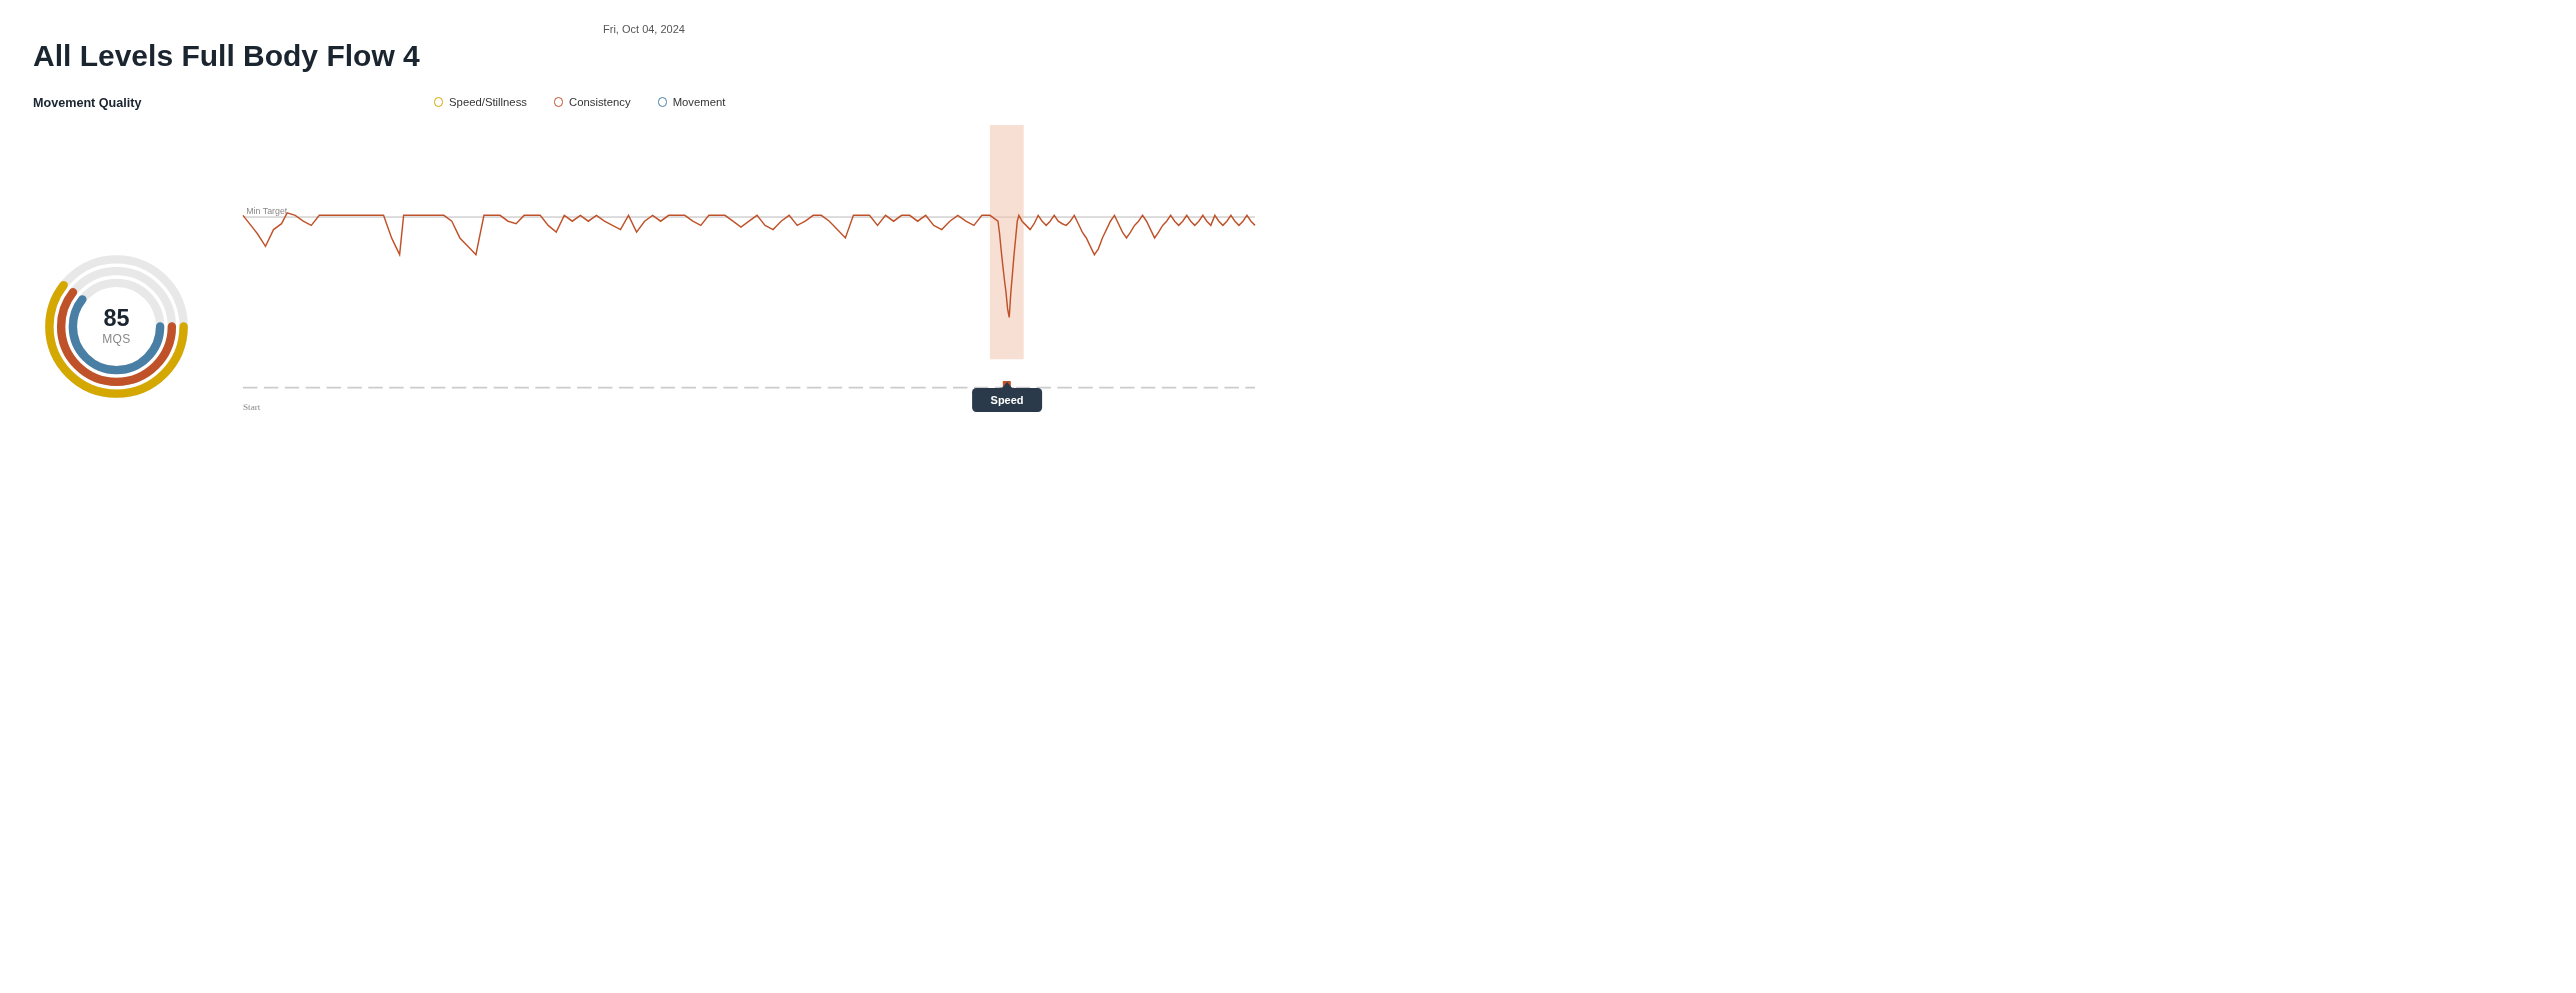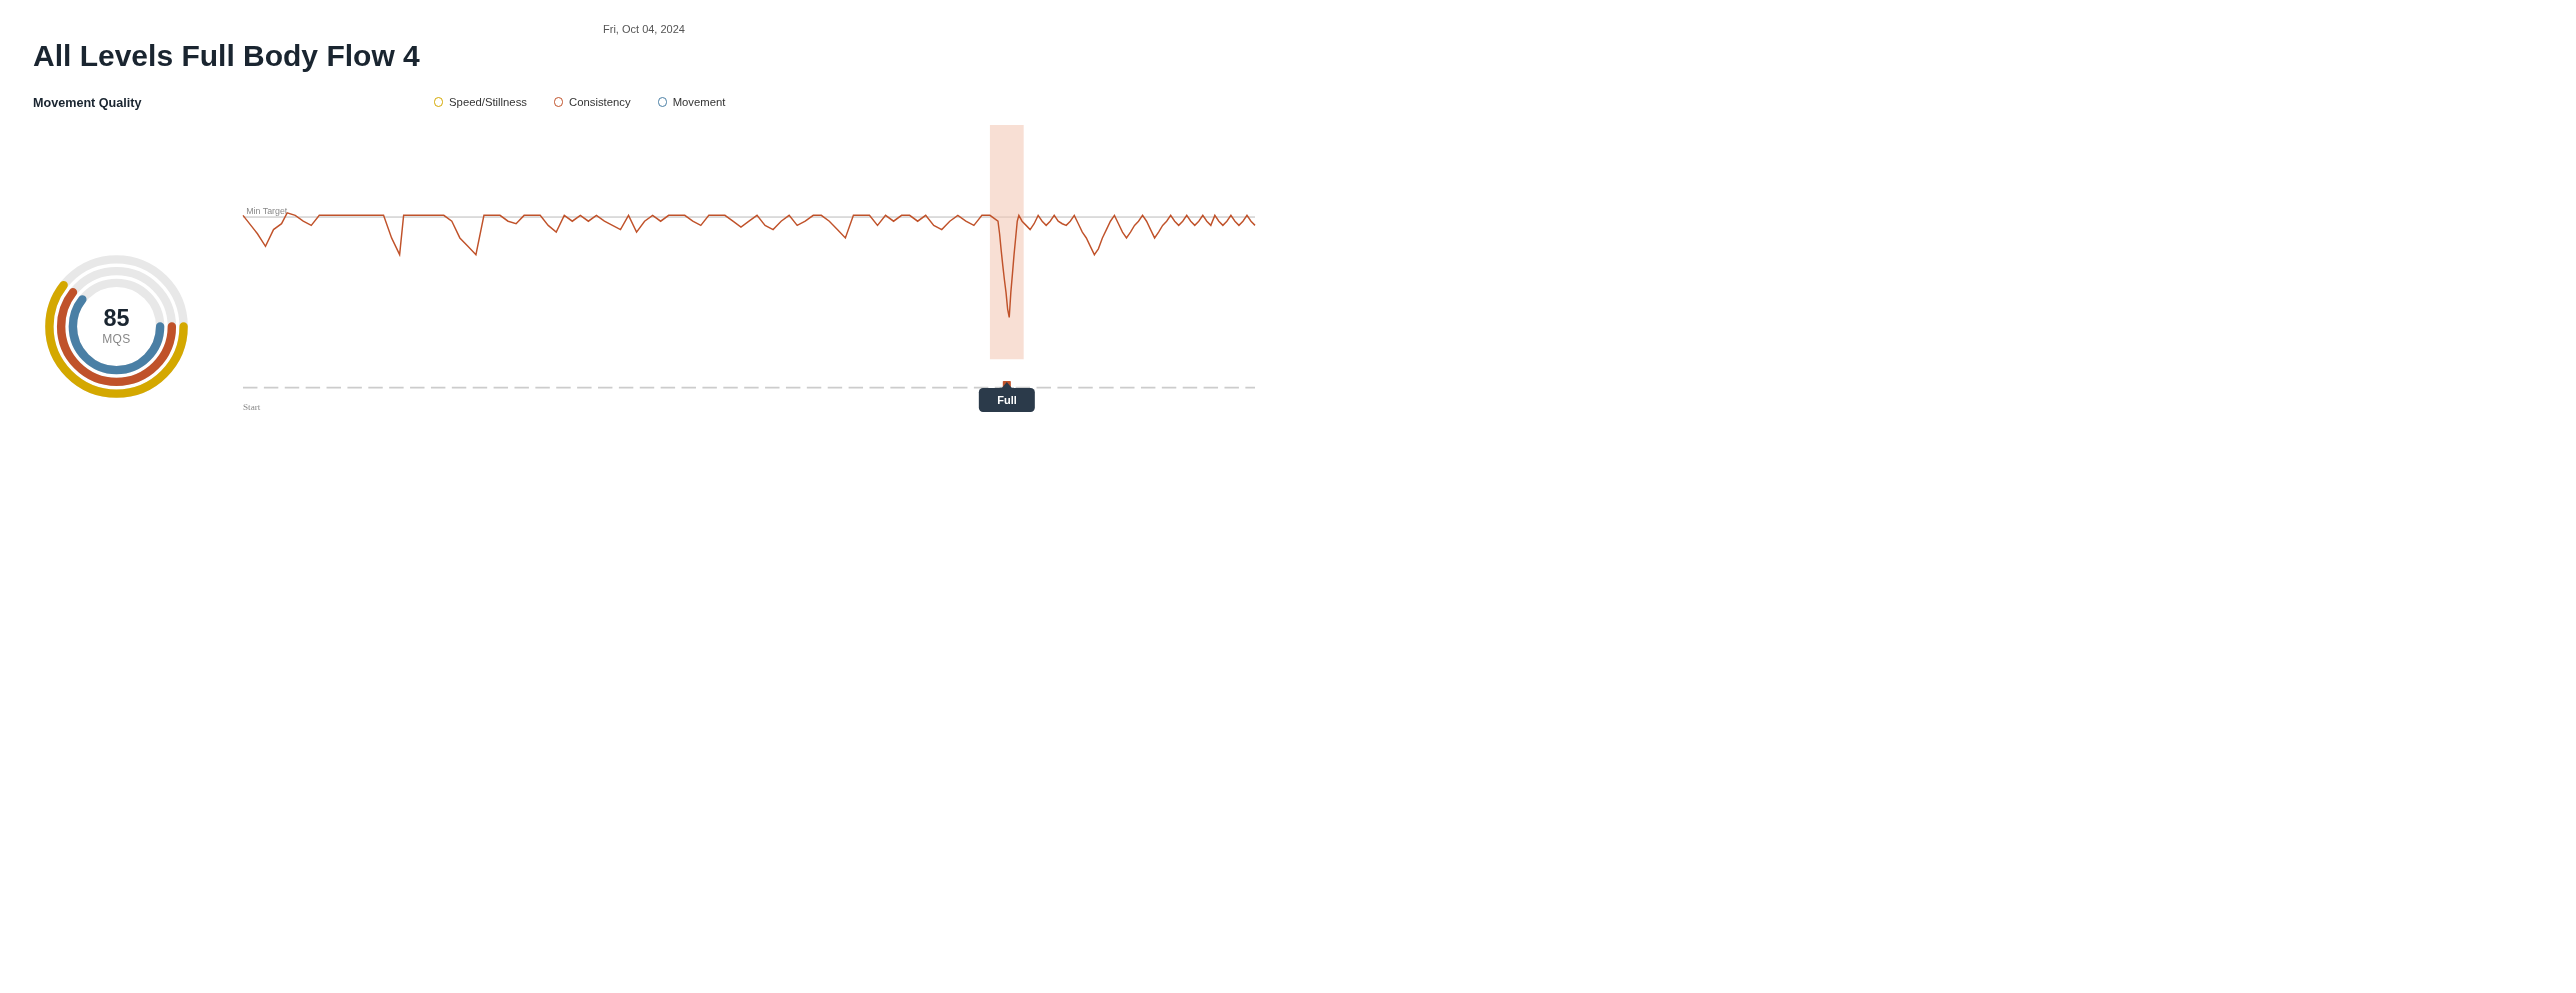--- a/index.html
+++ b/index.html
@@ -233,21 +233,21 @@
             <polygon points="951,22 942,8 960,8" fill="#2b3a4a"></polygon>
 
             <rect x="946" y="0" width="10" height="10" fill="#c0522a" rx="1"></rect>
           </svg>
           <text style="position:absolute;top:21px;left:0;font-size:9.2px;color:#888;font-family:Liberation Serif, serif;">Start</text>
 
           
           <div style="position:absolute; bottom:-1.7px; left:75.5%; transform:translateX(-50%);">
             <div class="tooltip-box">
               <div class="tooltip-arrow"></div>
-              <span>Full</span>
+              <span>Speed</span>
             </div>
           </div>
         </div>
       </div>
     </div>
   </div>
 </div>
 
 
 </body></html>

